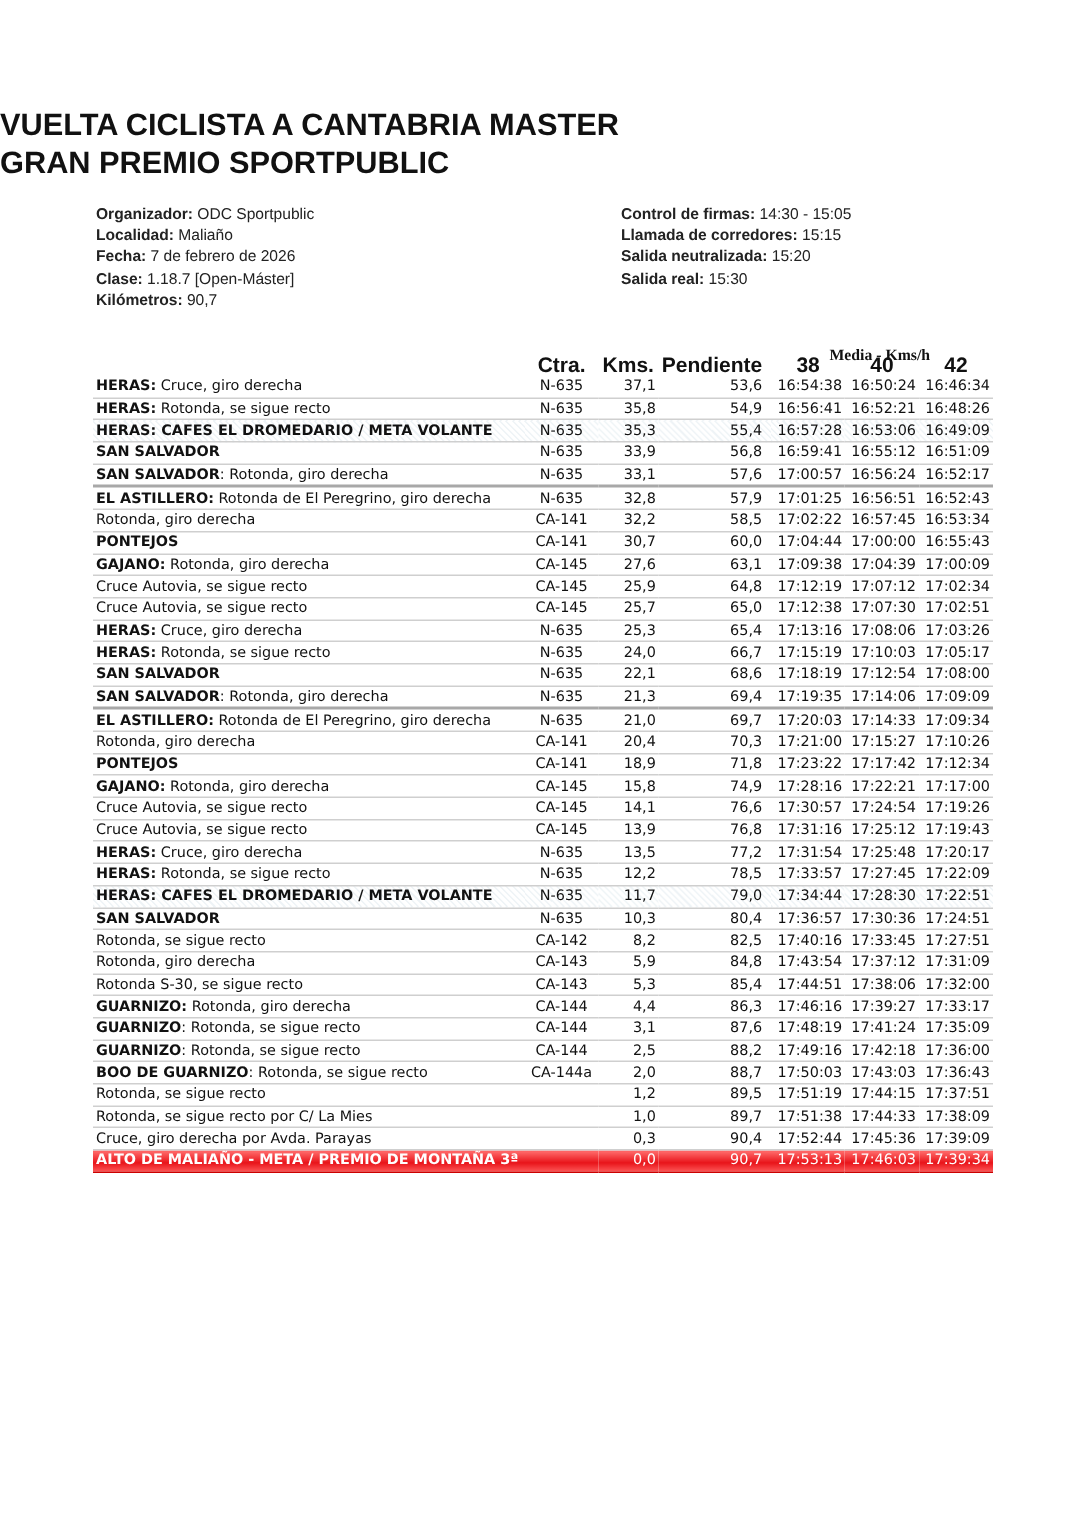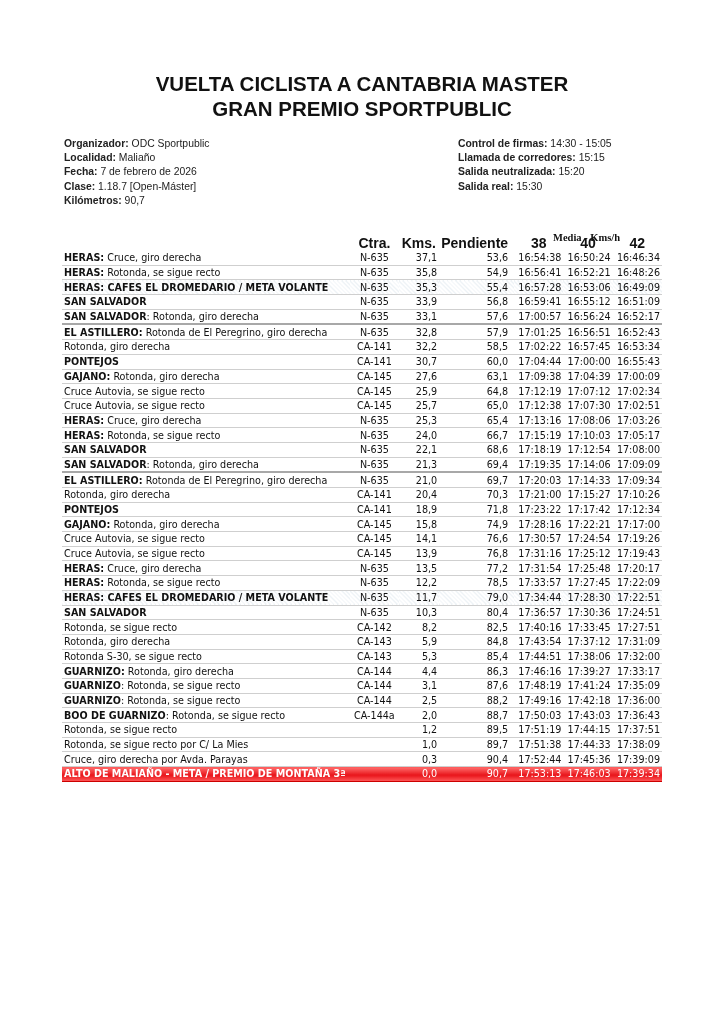--- a/index.html
+++ b/index.html
@@ -1,22 +1,22 @@
 <!DOCTYPE html>
 <html><head>
 <meta charset="utf-8">
 <style>
   html, body { margin: 0; padding: 0; background: #ffffff; }
   body { width: 724px; height: 1024px; position: relative; overflow: hidden; font-family: "DejaVu Sans", sans-serif; color: #111; }
-  .title { position: absolute; left: 0; width: 724px; text-align: center; font-family: "Liberation Sans", sans-serif; font-weight: bold; font-size: 20.5px; letter-spacing: 0; color: #111; }
+  .title { position: absolute; left: 0; width: 724px; font-family: "Liberation Sans", sans-serif; font-weight: bold; font-size: 20.5px; letter-spacing: 0; color: #111; }
   .title.t1 { top: 72px; }
   .title.t2 { top: 97px; }
   .info { position: absolute; top: 137px; font-family: "Liberation Sans", sans-serif; font-size: 10.4px; line-height: 14.2px; color: #222; }
   .info.left { left: 64px; }
-  .info.right { left: 414px; margin-left: 44px; }
+  .info.right { left: 414px; }
   .info .row b { font-weight: bold; }
   .media-label { position: absolute; top: 232px; left: 553px; font-family: Liberation Serif, serif; font-weight: bold; font-size: 10.5px; }
   table { position: absolute; top: 235px; left: 62px; border-collapse: collapse; width: 600px; font-size: 9.6px; }
   th { font-family: "Liberation Sans", sans-serif; font-weight: bold; font-size: 14px; height: 15px; padding: 0 2px; text-align: center; }
   td { height: 13.7px; padding: 0 2px; border-bottom: 1px solid #cfcfcf; white-space: nowrap; }
   td.place { width: 290px; text-align: left; }
   td.place b { font-weight: bold; }
   td.ctra { width: 52px; text-align: center; }
   td.kms { width: 42px; text-align: right; }
   td.pend { width: 56px; text-align: right; padding-right: 6px; }

